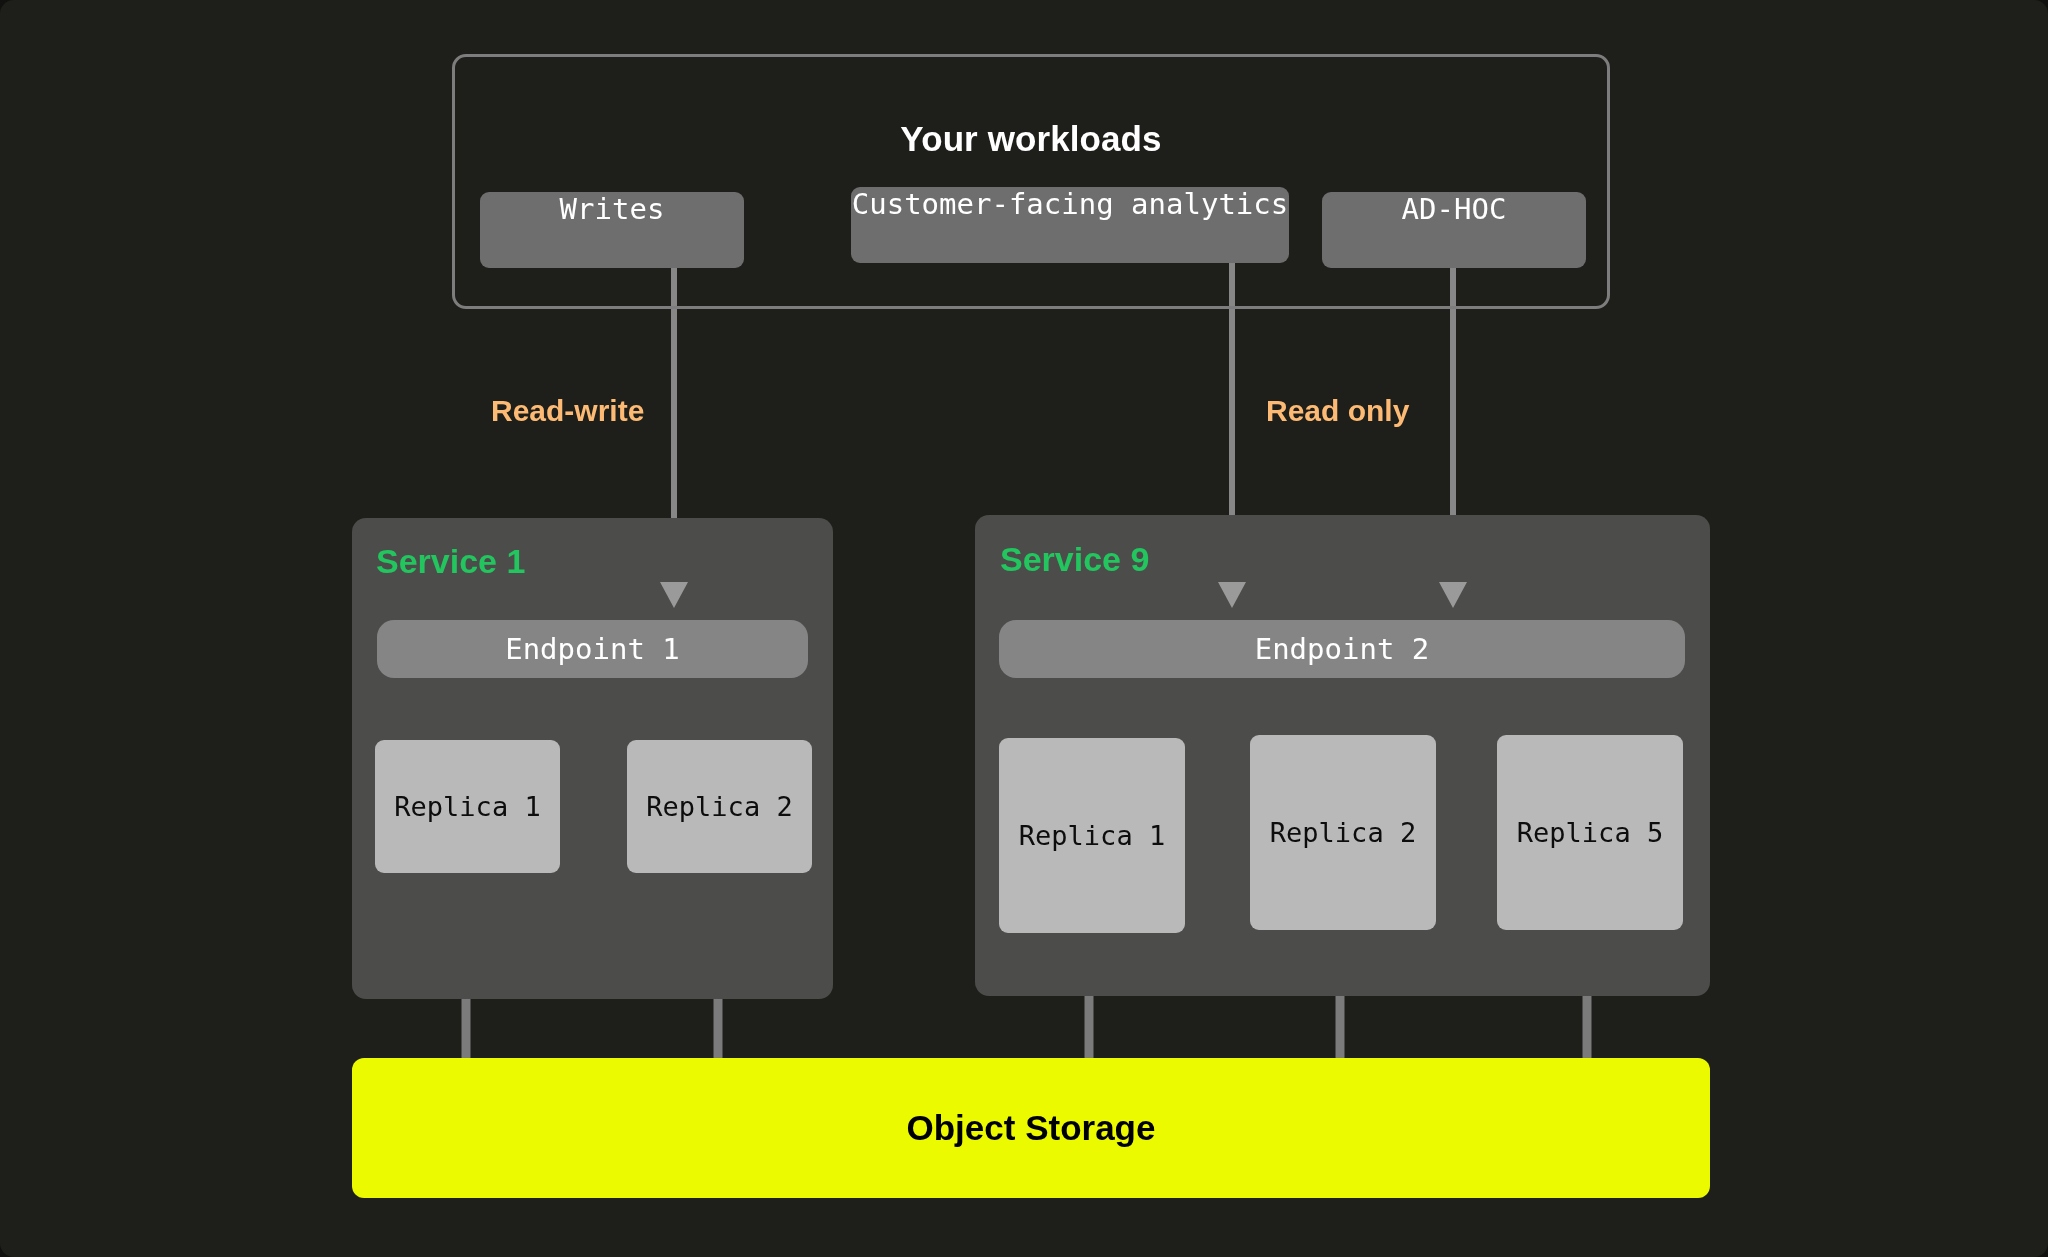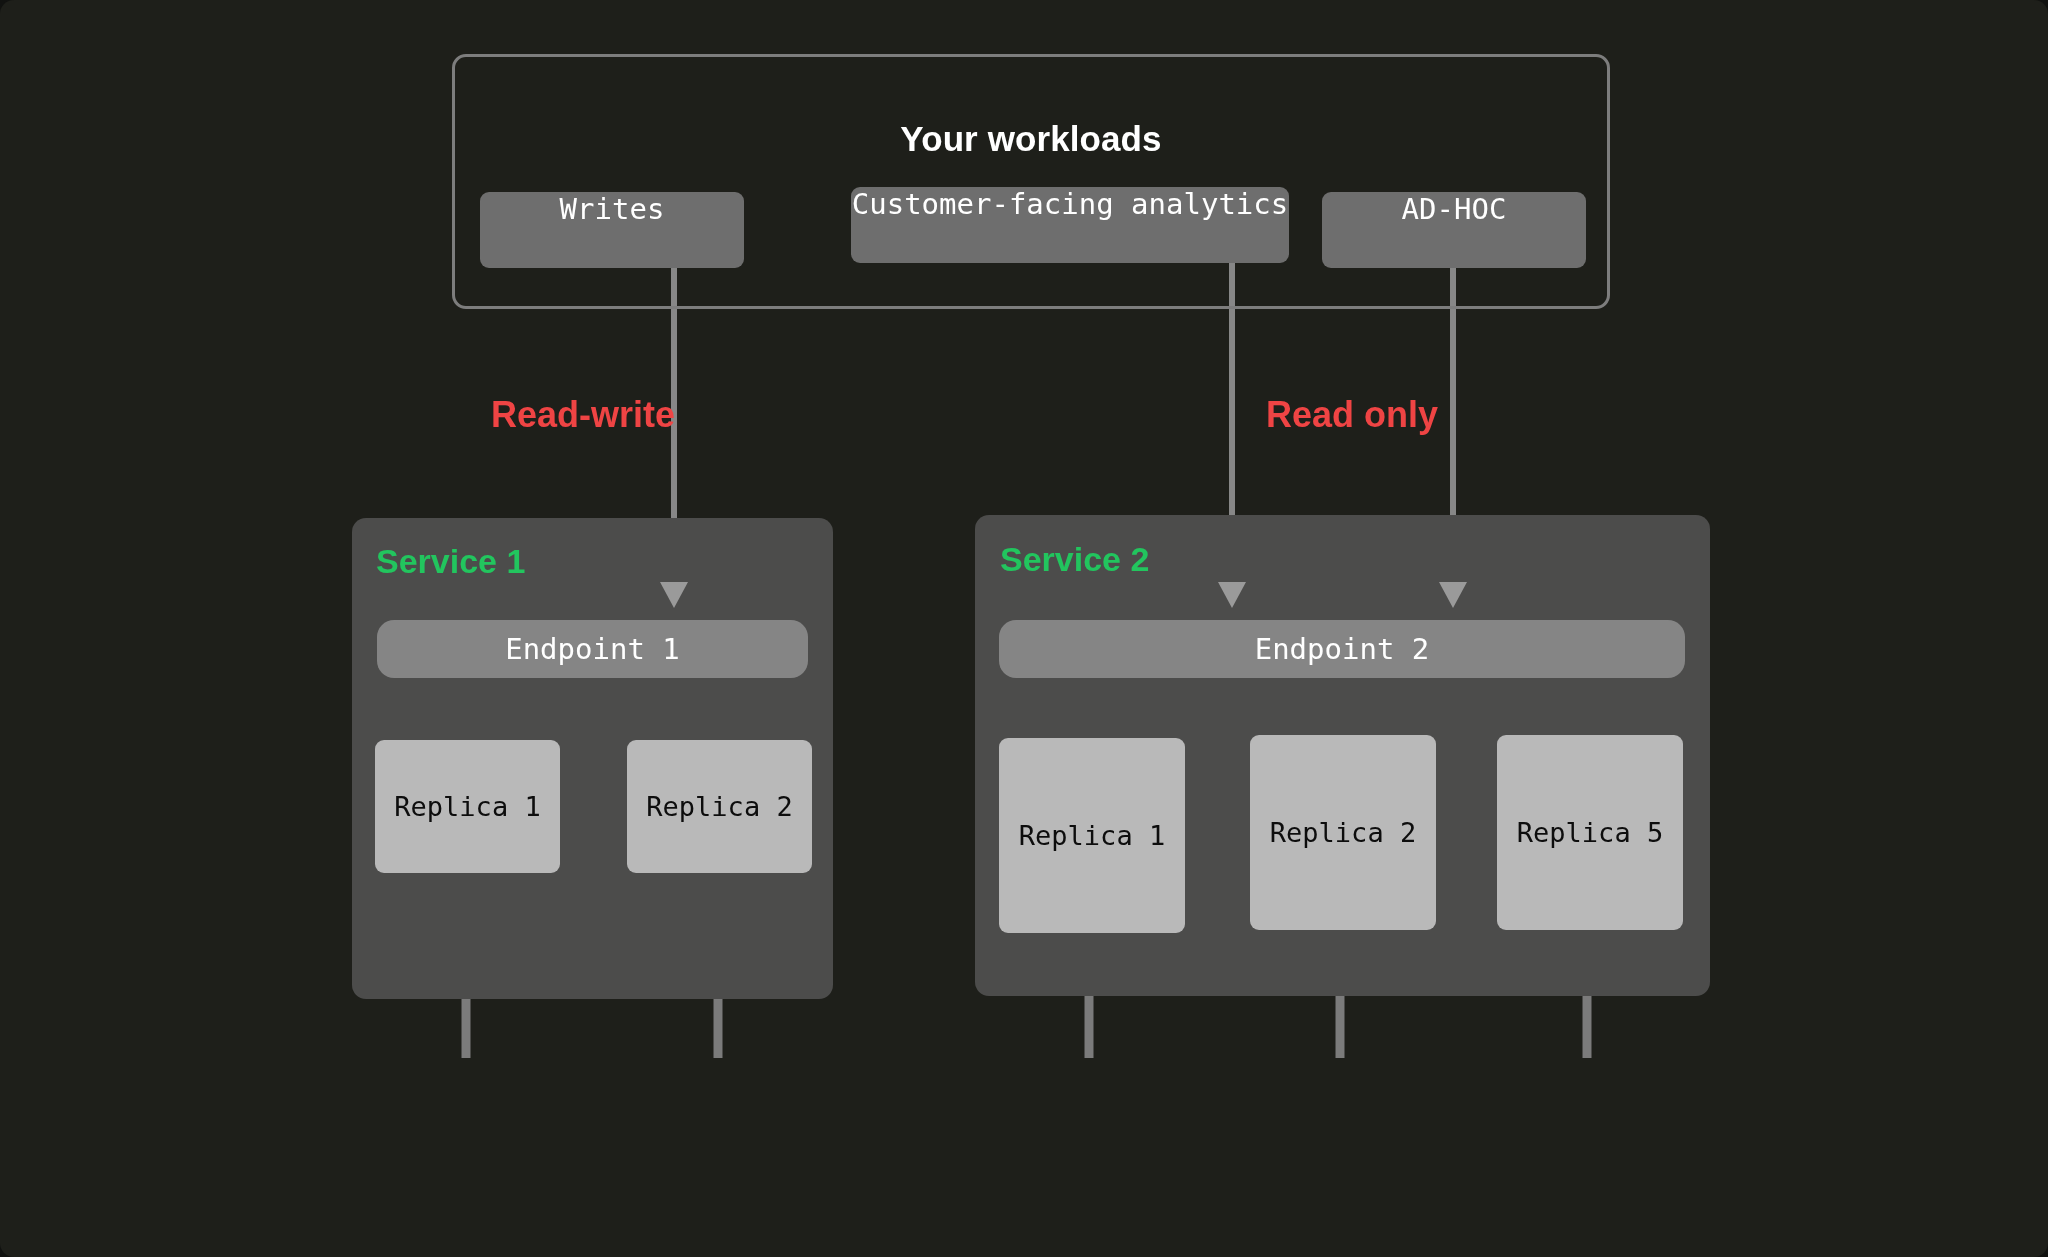--- a/index.html
+++ b/index.html
@@ -75,22 +75,22 @@
     font-size: 29px;
     display: flex;
     align-items: flex-start;
     justify-content: center;
     z-index: 3;
   }
 
   
   .edge-label {
     position: absolute;
-    color: #ef4444;
-    font-size: 36px;
+    color: #fdba74;
+    font-size: 30px;
     font-weight: bold;
     white-space: nowrap;
     z-index: 4;
   }
 
   
   .service-panel {
     position: absolute;
     box-sizing: border-box;
     background: #4c4c4b;
@@ -199,21 +199,21 @@
     <span>Endpoint 1</span>
   </div>
   <div class="replica-box" style="left:375px; top:740px; width:185px; height:133px;">
     <span>Replica 1</span>
   </div>
   <div class="replica-box" style="left:627px; top:740px; width:185px; height:133px;">
     <span>Replica 2</span>
   </div>
 
   <div class="service-panel" style="left:975px; top:515px; width:735px; height:481px;"></div>
-  <div class="service-title" style="left:1000px; top:540px; z-index:3;">Service 2</div>
+  <div class="service-title" style="left:1000px; top:540px; z-index:3;">Service 9</div>
   <div class="endpoint-bar" style="left:999px; top:620px; width:686px; height:58px;">
     <span>Endpoint 2</span>
   </div>
   <div class="replica-box" style="left:999px; top:738px; width:186px; height:195px;">
     <span>Replica 1</span>
   </div>
   <div class="replica-box" style="left:1250px; top:735px; width:186px; height:195px;">
     <span>Replica 2</span>
   </div>
   <div class="replica-box" style="left:1497px; top:735px; width:186px; height:195px;">
@@ -221,14 +221,17 @@
   </div>
 
   <svg id="edges-front" viewBox="0 0 2048 1257" xmlns="http://www.w3.org/2000/svg">
     <g fill="#9a9a9a">
       <polygon points="660,582 688,582 674,608"></polygon>
       <polygon points="1218,582 1246,582 1232,608"></polygon>
       <polygon points="1439,582 1467,582 1453,608"></polygon>
     </g>
   </svg>
 
+  <div class="object-storage">
+    <span>Object Storage</span>
+  </div>
 
 </div>
 
 </body></html>

